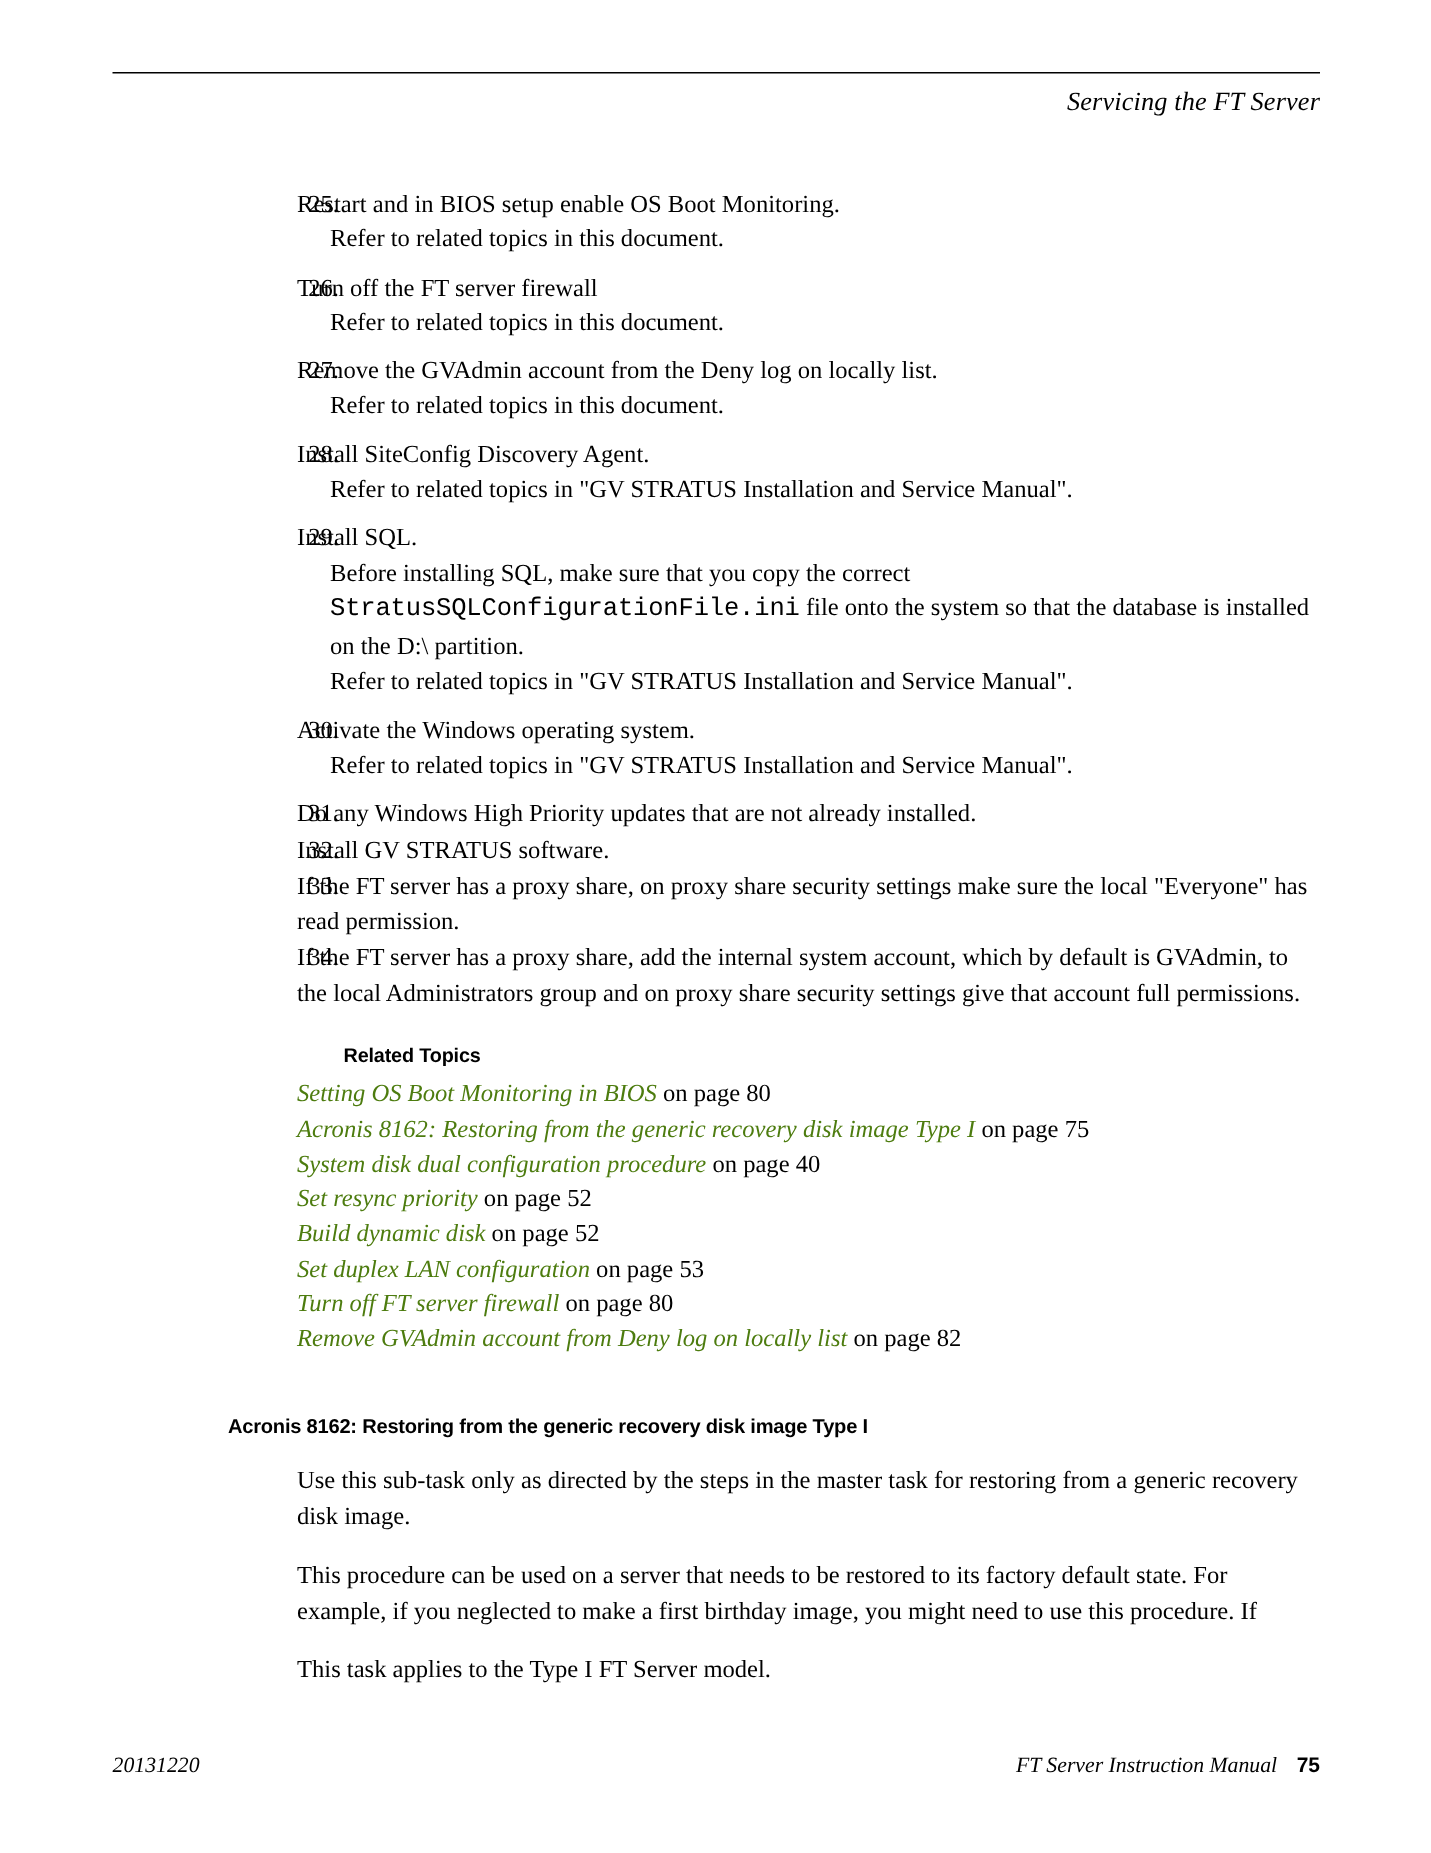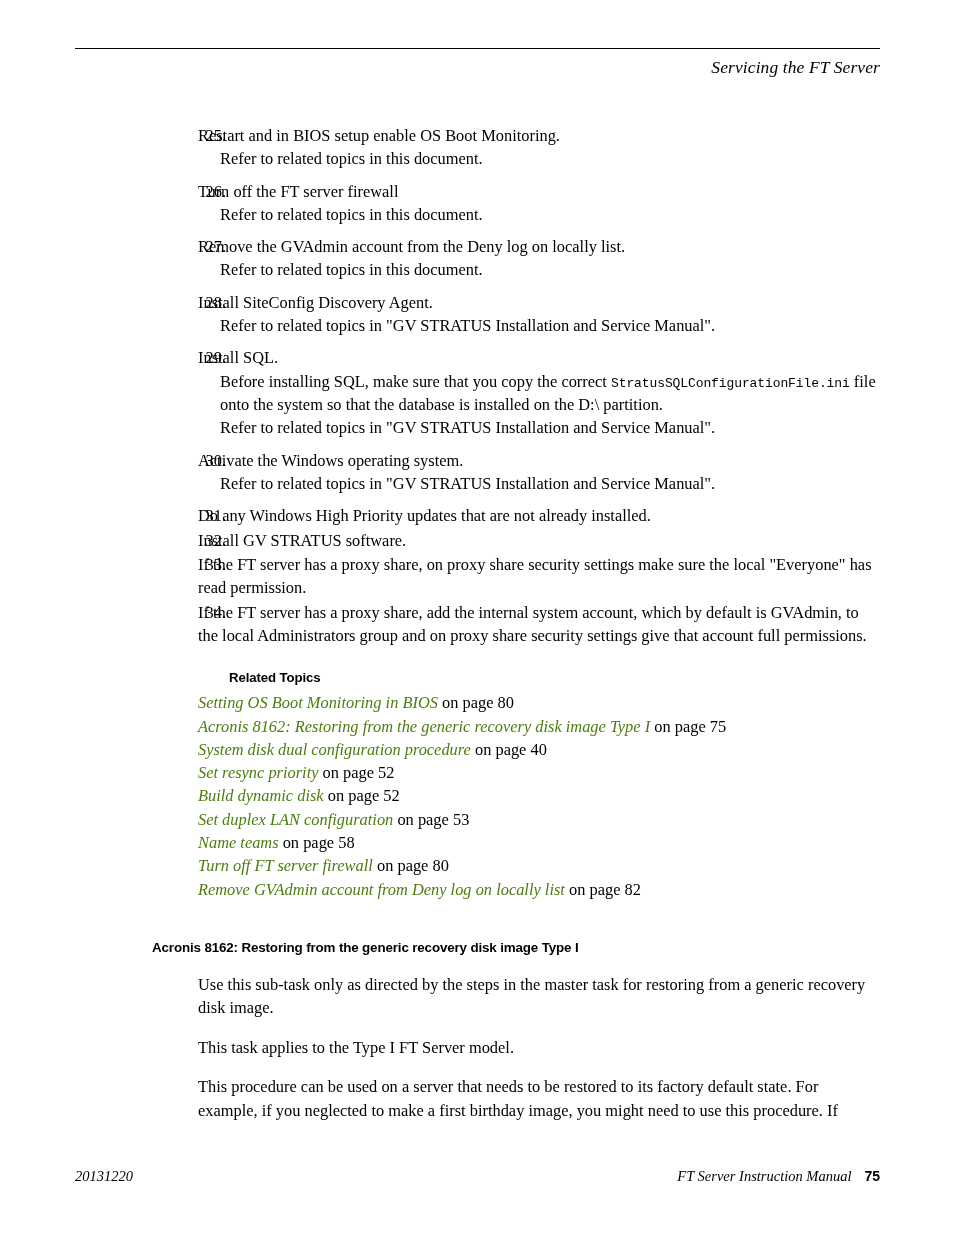--- a/index.html
+++ b/index.html
@@ -79,21 +79,21 @@
     display: block;
     padding-left: 22px;
     font-size: 16.4px;
     line-height: 1.42;
   }
   .step-gap {
     height: 8px;
   }
   .mono {
     font-family: "Liberation Mono", "DejaVu Sans Mono", monospace;
-    font-size: 13px;
+    font-size: 17px;
     letter-spacing: -0.1px;
   }
 
   
   .related {
     margin-top: 22px;
     padding-left: 46px;
   }
   .related-heading {
     font-family: "Liberation Sans", "DejaVu Sans", sans-serif;
@@ -251,31 +251,30 @@
 
     <div class="related">
       <div class="related-heading">Related Topics</div>
 
       <div class="related-item"><span class="related-link">Setting OS Boot Monitoring in BIOS</span><span class="related-suffix"> on page 80</span></div>
       <div class="related-item"><span class="related-link">Acronis 8162: Restoring from the generic recovery disk image Type I</span><span class="related-suffix"> on page 75</span></div>
       <div class="related-item"><span class="related-link">System disk dual configuration procedure</span><span class="related-suffix"> on page 40</span></div>
       <div class="related-item"><span class="related-link">Set resync priority</span><span class="related-suffix"> on page 52</span></div>
       <div class="related-item"><span class="related-link">Build dynamic disk</span><span class="related-suffix"> on page 52</span></div>
       <div class="related-item"><span class="related-link">Set duplex LAN configuration</span><span class="related-suffix"> on page 53</span></div>
-      <div class="related-item"><span class="related-link">Name teams</span><span class="related-suffix"> on page 58</span></div>
       <div class="related-item"><span class="related-link">Turn off FT server firewall</span><span class="related-suffix"> on page 80</span></div>
       <div class="related-item"><span class="related-link">Remove GVAdmin account from Deny log on locally list</span><span class="related-suffix"> on page 82</span></div>
     </div>
 
     <div class="subsection">
       <div class="subsection-heading">Acronis 8162: Restoring from the generic recovery disk image Type I</div>
       <div class="subsection-body">
         <p class="para">Use this sub-task only as directed by the steps in the master task for restoring from a generic recovery disk image.</p>
+        <p class="para">This procedure can be used on a server that needs to be restored to its factory default state. For example, if you neglected to make a first birthday image, you might need to use this procedure. If</p>
         <p class="para">This task applies to the Type I FT Server model.</p>
-        <p class="para">This procedure can be used on a server that needs to be restored to its factory default state. For example, if you neglected to make a first birthday image, you might need to use this procedure. If</p>
       </div>
     </div>
 
   </div>
 
   <div class="footer">
     <div class="footer-left">20131220</div>
     <div class="footer-right">
       <span class="footer-manual">FT Server Instruction Manual</span>
       <span class="footer-page">75</span>

